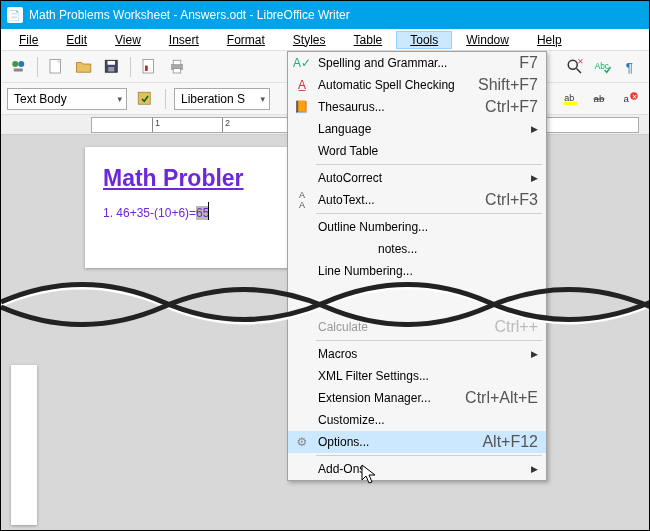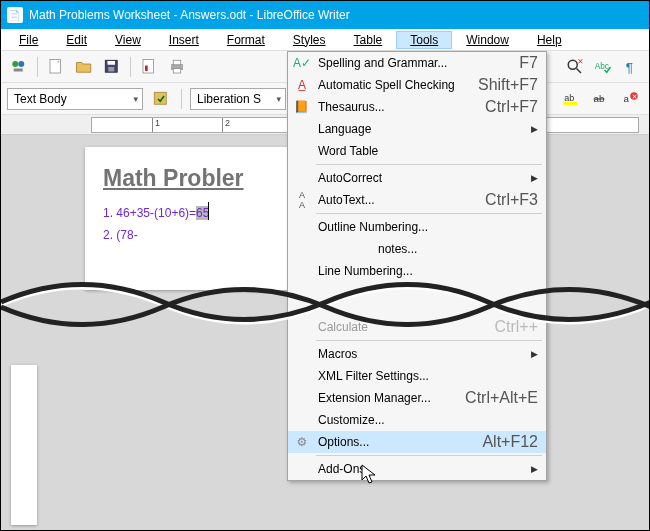--- a/index.html
+++ b/index.html
@@ -14,21 +14,21 @@
 .toolbar2 { height: 32px; display: flex; align-items: center; padding: 2px 6px; gap: 6px; border-bottom: 1px solid #e0e0e0; background: #f7f7f7; }
 .tb-btn { width: 24px; height: 24px; display: flex; align-items: center; justify-content: center; border-radius: 2px; }
 .tb-sep { width: 1px; height: 20px; background: #ccc; margin: 0 2px; }
 .combo { height: 22px; border: 1px solid #aaa; background: #fff; display: flex; align-items: center; padding: 0 18px 0 6px; font-size: 12px; position: relative; }
 .combo::after { content: "▾"; position: absolute; right: 4px; font-size: 9px; color: #555; }
 .ruler { height: 20px; background: #efefef; border-bottom: 1px solid #ccc; display:flex; align-items:center; padding-left:90px; }
 .ruler-body { height:16px; background:#fff; border:1px solid #aaa; flex:1; margin-right:10px; position:relative; }
 .ruler-seg { position:absolute; top:0; height:100%; border-left:1px solid #888; font-size:9px; color:#444; padding-left:2px; }
 .doc-area { position: relative; background: #d8d8d8; height: 200px; padding: 12px 0 0 84px; }
 .page { background: #fff; width: 400px; padding: 18px 18px 40px 18px; font-family: "Liberation Serif","Times New Roman",serif; box-shadow: 0 1px 3px rgba(0,0,0,.3); }
-.page h1 { font-size: 23px; font-weight: bold; text-decoration: underline; margin-bottom: 10px; color:#737373; }
+.page h1 { font-size: 23px; font-weight: bold; text-decoration: underline; margin-bottom: 10px; color:#6d28d9; }
 .page p { font-size: 12px; margin-bottom: 8px; color:#6d28d9; }
 .sel { background: #b9b9b9; }
 .cursor-caret { display:inline-block; width:1px; height:18px; background:#000; vertical-align:text-bottom; margin-left:-1px; }
 .lower-area { position:relative; background:#d8d8d8; height: 260px; }
 .page-stub { position:absolute; left:10px; top:30px; width:26px; height:160px; background:#fff; box-shadow: 0 1px 3px rgba(0,0,0,.3); }
 .wave-cut { position:absolute; left:0; top:276px; width:650px; height:50px; z-index:30; pointer-events:none; }
 .dropdown { position: absolute; left: 286px; top: 50px; width: 260px; background: #f6f6f6; border: 1px solid #a3a3a3; box-shadow: 2px 2px 4px rgba(0,0,0,.25); z-index: 20; font-size: 12px; }
 .dropdown-item { display: flex; align-items: center; height: 22px; padding: 0 8px 0 4px; gap: 6px; position: relative; }
 .dropdown-item.disabled { color: #9a9a9a; }
 .dropdown-item.highlight { background: #cce8ff; }
@@ -118,21 +118,21 @@
       </svg>
     </div>
   <div class="tb-btn">
       <svg class="icon" viewBox="0 0 24 24">
         <text x="5" y="18" font-size="18" fill="#2a7ab0">¶</text>
       </svg>
     </div>
 </div>
 
 <div class="toolbar2">
-  <div class="combo" style="width:136px">
+  <div class="combo" style="width:120px">
       <span>Text Body</span>
     </div>
   <div class="tb-btn">
       <svg class="icon" viewBox="0 0 24 24">
         <rect x="3" y="3" width="16" height="16" fill="#e0c060" stroke="#a08030"></rect>
         <path d="M8 12l3 3 5-7" stroke="#060" stroke-width="2" fill="none"></path>
       </svg>
     </div>
   <div class="tb-sep"></div>
   <div class="combo" style="width:96px">
@@ -163,21 +163,20 @@
   <div class="ruler-body">
     <div class="ruler-seg" style="left:60px">1</div>
     <div class="ruler-seg" style="left:130px">2</div>
   </div>
 </div>
 
 <div class="doc-area">
   <div class="page">
     <h1>Math Probler</h1>
     <p><span>1. 46+35-(10+6)=</span><span class="sel">65</span><span class="cursor-caret"></span></p>
-    <p>2. (78-</p>
   </div>
 </div>
 
 <div class="lower-area">
   <div class="page-stub"></div>
 </div>
 
 <svg class="wave-cut" viewBox="0 0 650 50" preserveAspectRatio="none">
   <path d="M0 25 Q 81 -10 162 25 T 325 25 T 487 25 T 650 25 L650 30 Q 568 65 487 30 T 325 30 T 162 30 T 0 30 Z" fill="#fff"></path>
   <path d="M0 25 Q 81 -10 162 25 T 325 25 T 487 25 T 650 25" fill="none" stroke="#222" stroke-width="5"></path>

